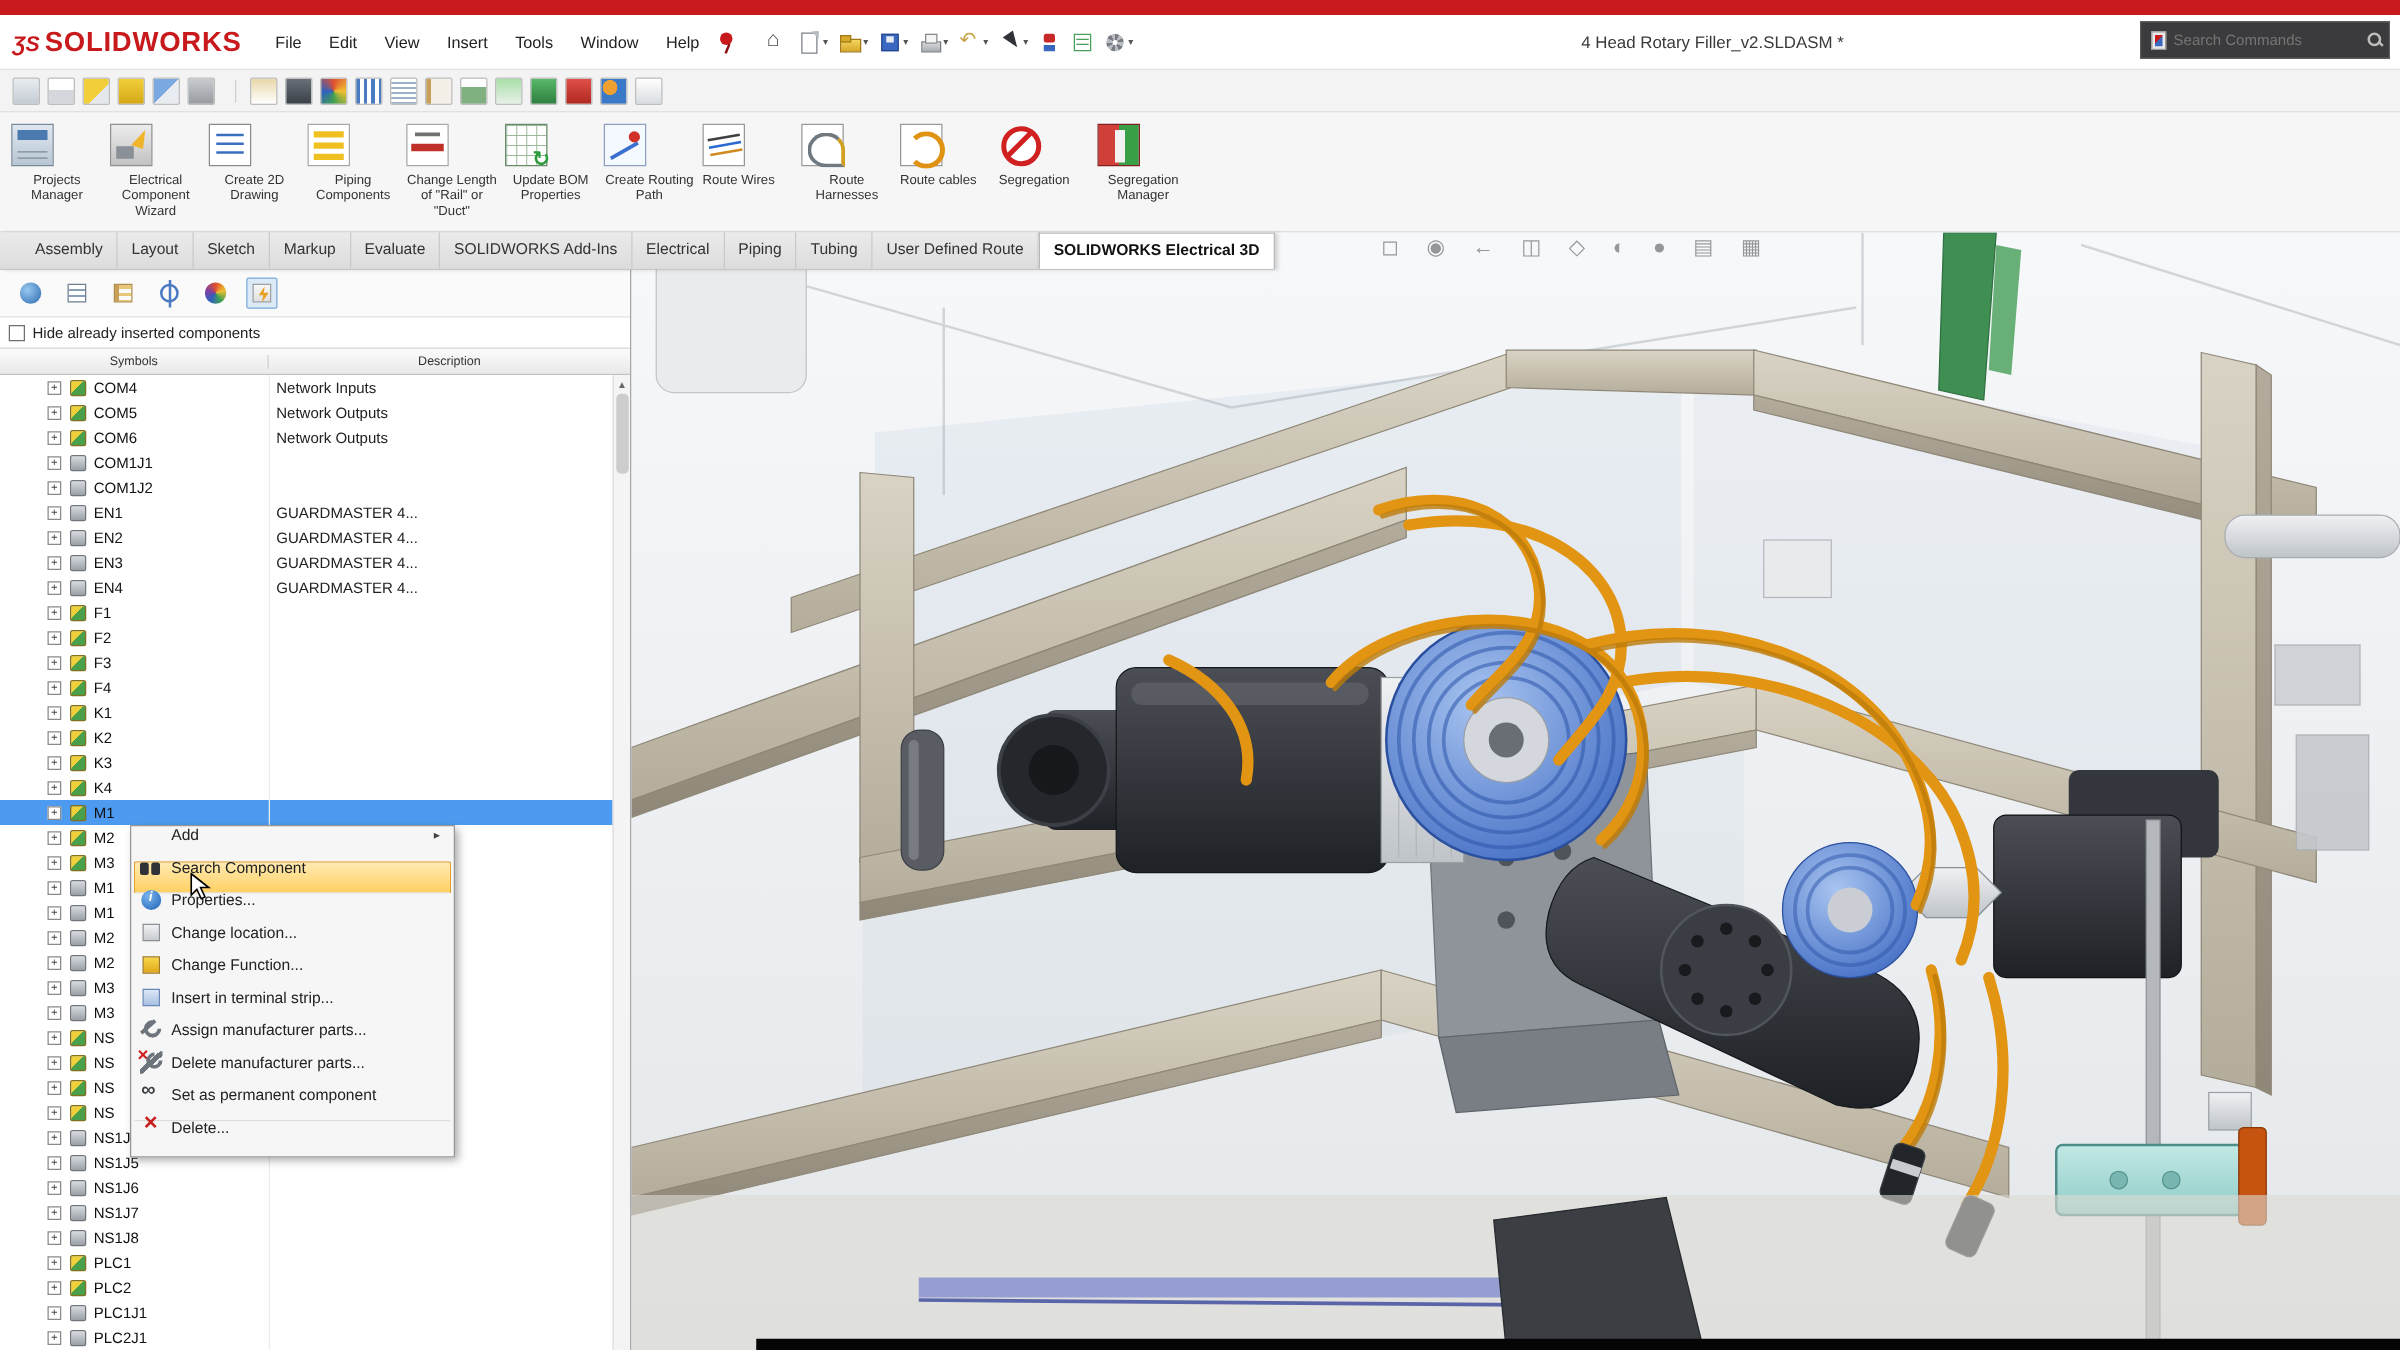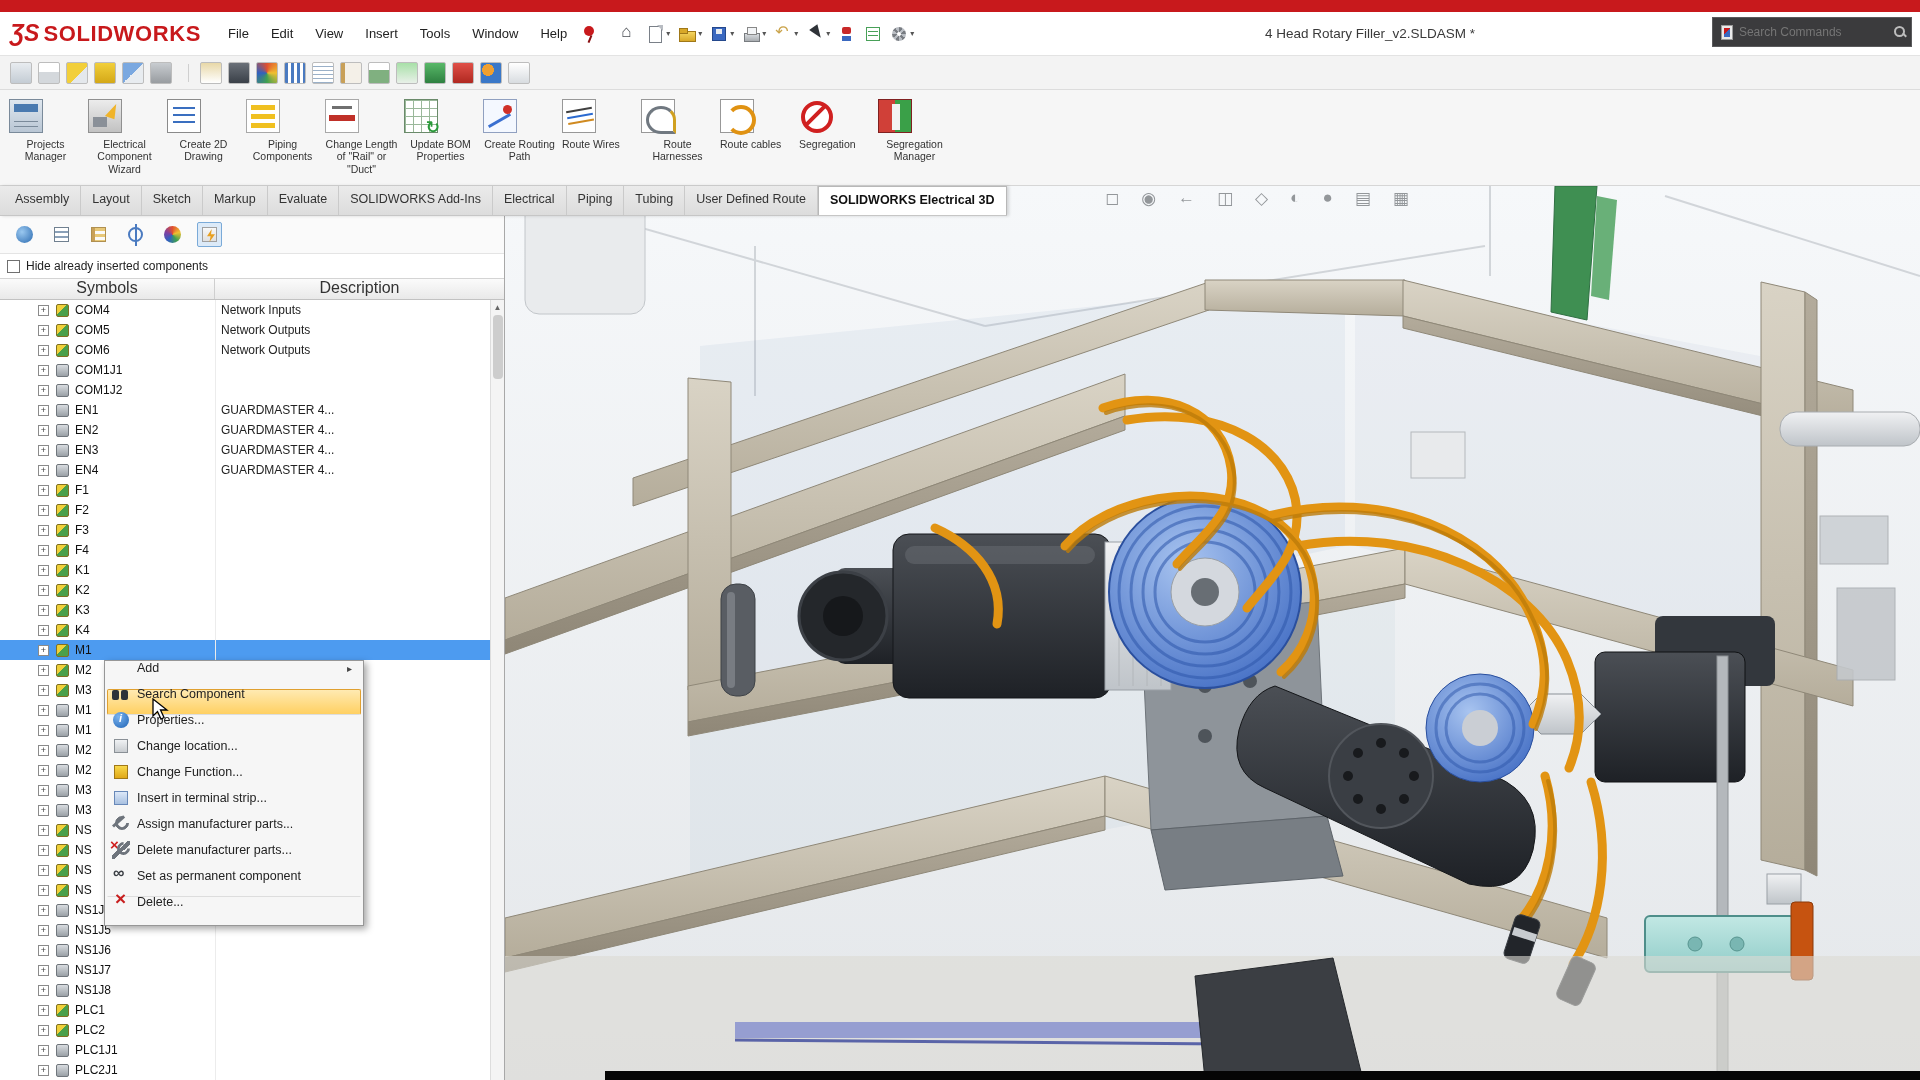--- a/index.html
+++ b/index.html
@@ -2,21 +2,21 @@
 <html><head>
 <meta charset="utf-8">
 <style>
 *{margin:0;padding:0;box-sizing:border-box;}
 html,body{width:1920px;height:1080px;overflow:hidden;background:#fff;
   font-family:"Liberation Sans","DejaVu Sans",sans-serif;color:#222;}
 
 .red-strip{height:12px;background:#c8191c;}
 .menubar{height:44px;background:#fff;border-bottom:1px solid #e3e3e3;display:flex;align-items:center;padding:0 10px;position:relative;}
 .logo{display:flex;align-items:baseline;margin-right:16px;}
-.logo-mark{color:#c8191c;font-weight:bold;font-style:italic;font-size:23px;margin-right:4px;}
+.logo-mark{color:#c8191c;font-weight:bold;font-style:italic;font-size:17px;margin-right:4px;}
 .logo-text{color:#c8191c;font-weight:bold;font-size:22px;letter-spacing:.6px;}
 .menus{display:flex;}
 .menu-item{padding:6px 11px;font-size:13px;color:#222;cursor:default;}
 .pin{width:16px;height:20px;position:relative;margin:0 12px 0 4px;}
 .pin::before{content:"";position:absolute;left:2px;top:2px;width:10px;height:10px;border-radius:50%;background:#c8191c;}
 .pin::after{content:"";position:absolute;left:7px;top:11px;width:2px;height:8px;background:#8a0e10;transform:rotate(22deg);}
 .qat{display:flex;align-items:center;margin-left:6px;}
 .qat-btn{display:flex;align-items:center;padding:3px 4px;border-radius:2px;}
 .qicon{width:18px;height:18px;position:relative;display:inline-block;}
 .caret{display:none;font-size:8px;color:#555;margin-left:2px;}
@@ -109,39 +109,39 @@
 .ric-origin::before{content:"";position:absolute;left:5px;top:4px;border-left:7px solid transparent;border-right:7px solid transparent;border-bottom:11px solid #2a9a3a;}
 .ric-origin::after{content:"";position:absolute;right:5px;bottom:4px;border-left:7px solid transparent;border-right:7px solid transparent;border-top:11px solid #2a9a3a;}
 
 .workspace{position:relative;height:894px;background:#eef0f2;}
 .viewport{position:absolute;left:505px;top:0;right:0;bottom:0;overflow:hidden;background:#eef0f2;}
 .scene{position:absolute;inset:0;width:100%;height:100%;}
 .hud{position:absolute;top:2px;left:600px;display:flex;gap:22px;opacity:.5;z-index:2;}
 .hud span{font-size:17px;color:#33383d;}
 .bstrip{position:absolute;left:100px;right:0;bottom:0;height:9px;background:#050505;z-index:3;}
 
-.tabbar{position:absolute;left:0;top:0;height:30px;display:flex;align-items:center;background:linear-gradient(#ebebeb,#dcdcdc);border-bottom:1px solid #c6c6c6;z-index:6;padding-left:4px;box-shadow:2px 0 3px rgba(0,0,0,.15);}
+.tabbar{position:absolute;left:0;top:0;height:30px;display:flex;align-items:center;background:linear-gradient(#ebebeb,#dcdcdc);border-bottom:1px solid #c6c6c6;z-index:6;padding-left:17px;box-shadow:2px 0 3px rgba(0,0,0,.15);}
 .tab{padding:6px 11px 5px;font-size:12.5px;color:#333;border-right:1px solid #cacaca;height:29px;white-space:nowrap;}
 .tab.active{background:#fff;border:1px solid #b8b8b8;border-bottom:none;font-weight:bold;color:#111;}
 
 .sidepanel{position:absolute;left:0;top:30px;width:505px;bottom:0;background:#fff;border-right:1px solid #a8a8a8;z-index:5;display:flex;flex-direction:column;}
 .panel-toolbar{height:38px;display:flex;align-items:center;gap:12px;padding:0 12px;background:#fafafa;border-bottom:1px solid #e4e4e4;}
 .pt{width:25px;height:25px;position:relative;border:1px solid transparent;border-radius:2px;}
 .pt.active{border-color:#7aaad8;background:#dceaf8;}
 .pt-globe::before{content:"";position:absolute;inset:3px;border-radius:50%;background:radial-gradient(circle at 35% 35%,#9ac8f0,#2a6ab0);}
 .pt-list::before{content:"";position:absolute;inset:4px;background:repeating-linear-gradient(#fff 0 3px,#8aa0b8 3px 5px);border:1px solid #708090;}
 .pt-tree::before{content:"";position:absolute;inset:4px;background:linear-gradient(90deg,#c8a058 3px,transparent 3px),repeating-linear-gradient(#e8c878 0 3px,transparent 3px 6px);border:1px solid #b09050;}
 .pt-target::before{content:"";position:absolute;inset:4px;border:2px solid #4a7ac0;border-radius:50%;}
 .pt-target::after{content:"";position:absolute;left:11px;top:1px;width:2px;height:22px;background:#4a7ac0;}
 .pt-palette::before{content:"";position:absolute;inset:3px;border-radius:50%;background:conic-gradient(#e05030,#f0c030,#40a050,#3060c0,#8040a0,#e05030);}
 .pt-elec::before{content:"";position:absolute;inset:4px;background:linear-gradient(#f8f8f8,#e0e0e0);border:1px solid #a0a0a0;}
 .pt-elec::after{content:"";position:absolute;left:9px;top:6px;width:8px;height:13px;background:#e8a020;clip-path:polygon(60% 0,0 55%,45% 55%,30% 100%,100% 40%,50% 40%);}
 .hide-row{height:24px;display:flex;align-items:center;gap:6px;padding:0 7px;font-size:12px;color:#222;}
 .checkbox{width:13px;height:13px;border:1px solid #707070;background:#fff;flex:none;}
-.tree-header{height:22px;display:flex;background:linear-gradient(#fbfbfb,#e9e9e9);border-top:1px solid #d4d4d4;border-bottom:1px solid #c2c2c2;font-size:16px;color:#333;}
+.tree-header{height:22px;display:flex;background:linear-gradient(#fbfbfb,#e9e9e9);border-top:1px solid #d4d4d4;border-bottom:1px solid #c2c2c2;font-size:10px;color:#333;align-items:center;}
 .th-sym{width:215px;text-align:center;border-right:1px solid #cfcfcf;}
 .th-desc{flex:1;text-align:center;}
 .tree-rows{flex:1;overflow:hidden;position:relative;}
 .trow{height:20px;display:flex;align-items:center;font-size:12px;color:#111;position:relative;}
 .trow::after{content:"";position:absolute;left:215px;top:0;bottom:0;width:1px;background:#ececec;}
 .trow.selected{background:#4d9bf0;}
 .expand{width:11px;height:11px;border:1px solid #8a8a8a;margin-left:38px;font-size:9px;line-height:9px;text-align:center;color:#444;background:#fff;flex:none;}
 .ti{width:13px;height:13px;margin:0 6px 0 7px;flex:none;}
 .ti-symbol{background:linear-gradient(135deg,#f0d03a 0 45%,#4aa04a 45% 100%);border:1px solid #807020;border-radius:2px;}
 .ti-plug{background:linear-gradient(#d8dce0,#9aa0a6);border:1px solid #70767c;border-radius:2px;}

